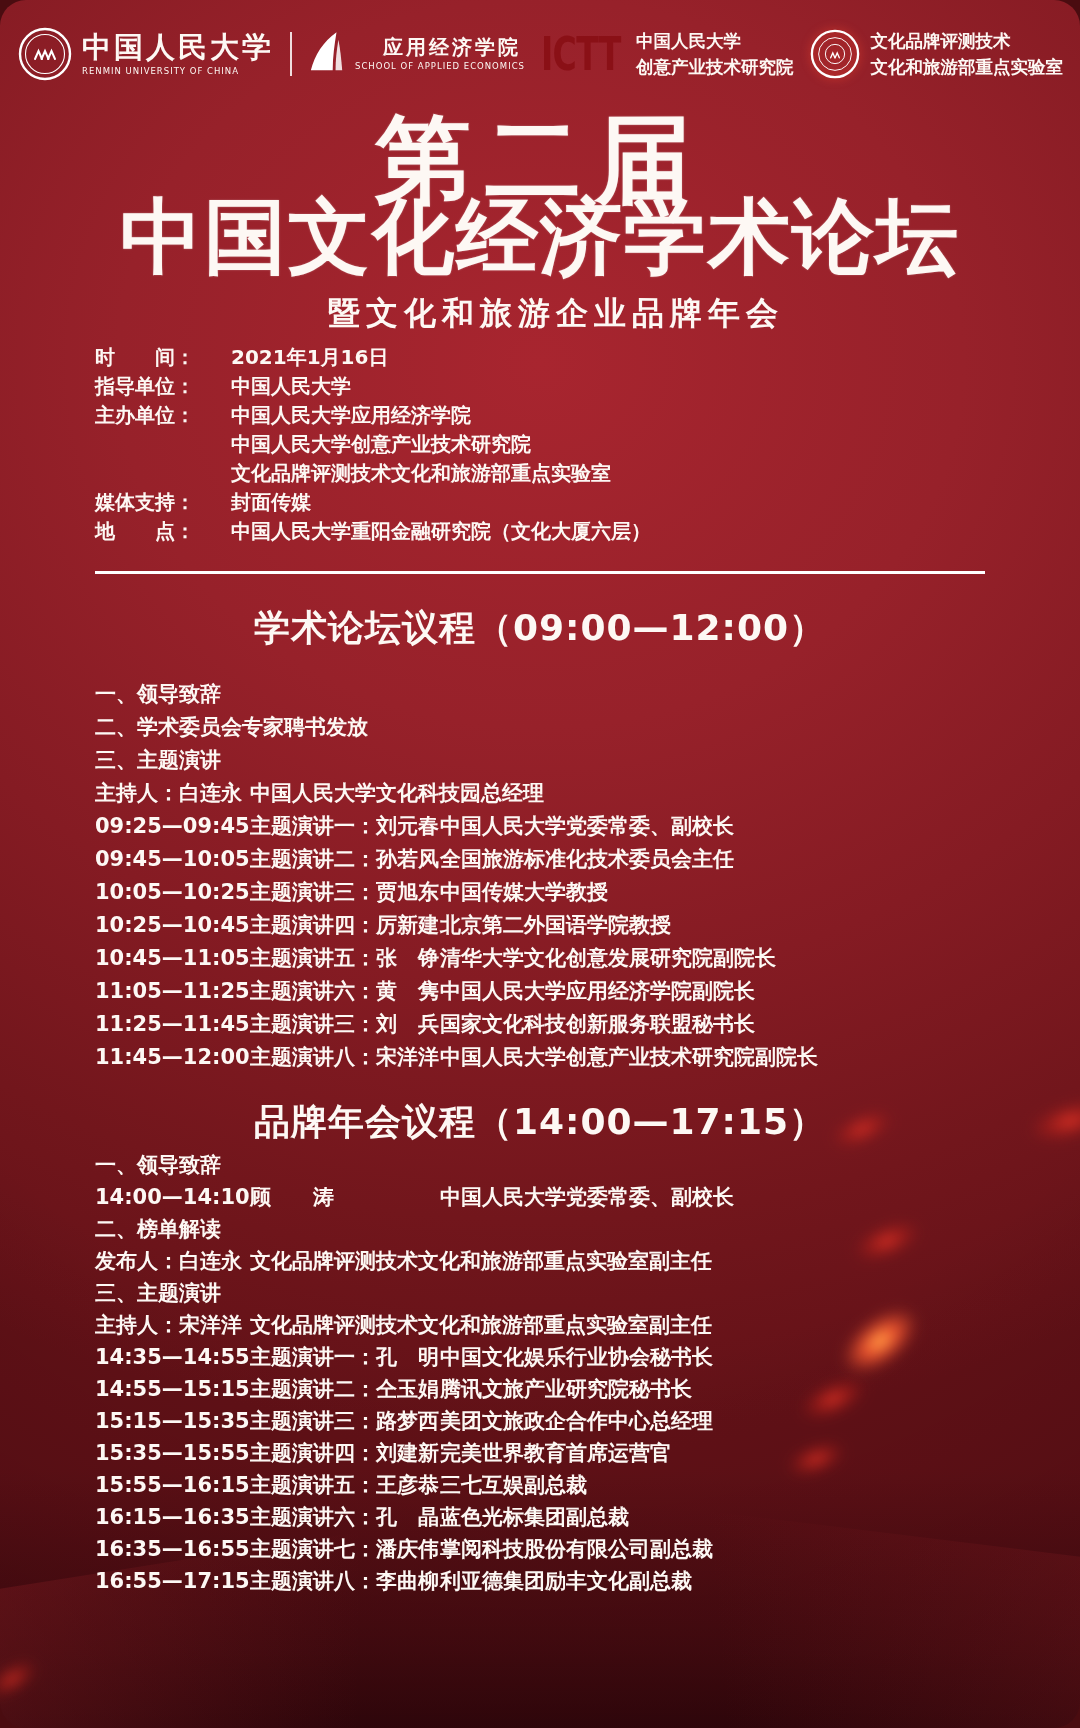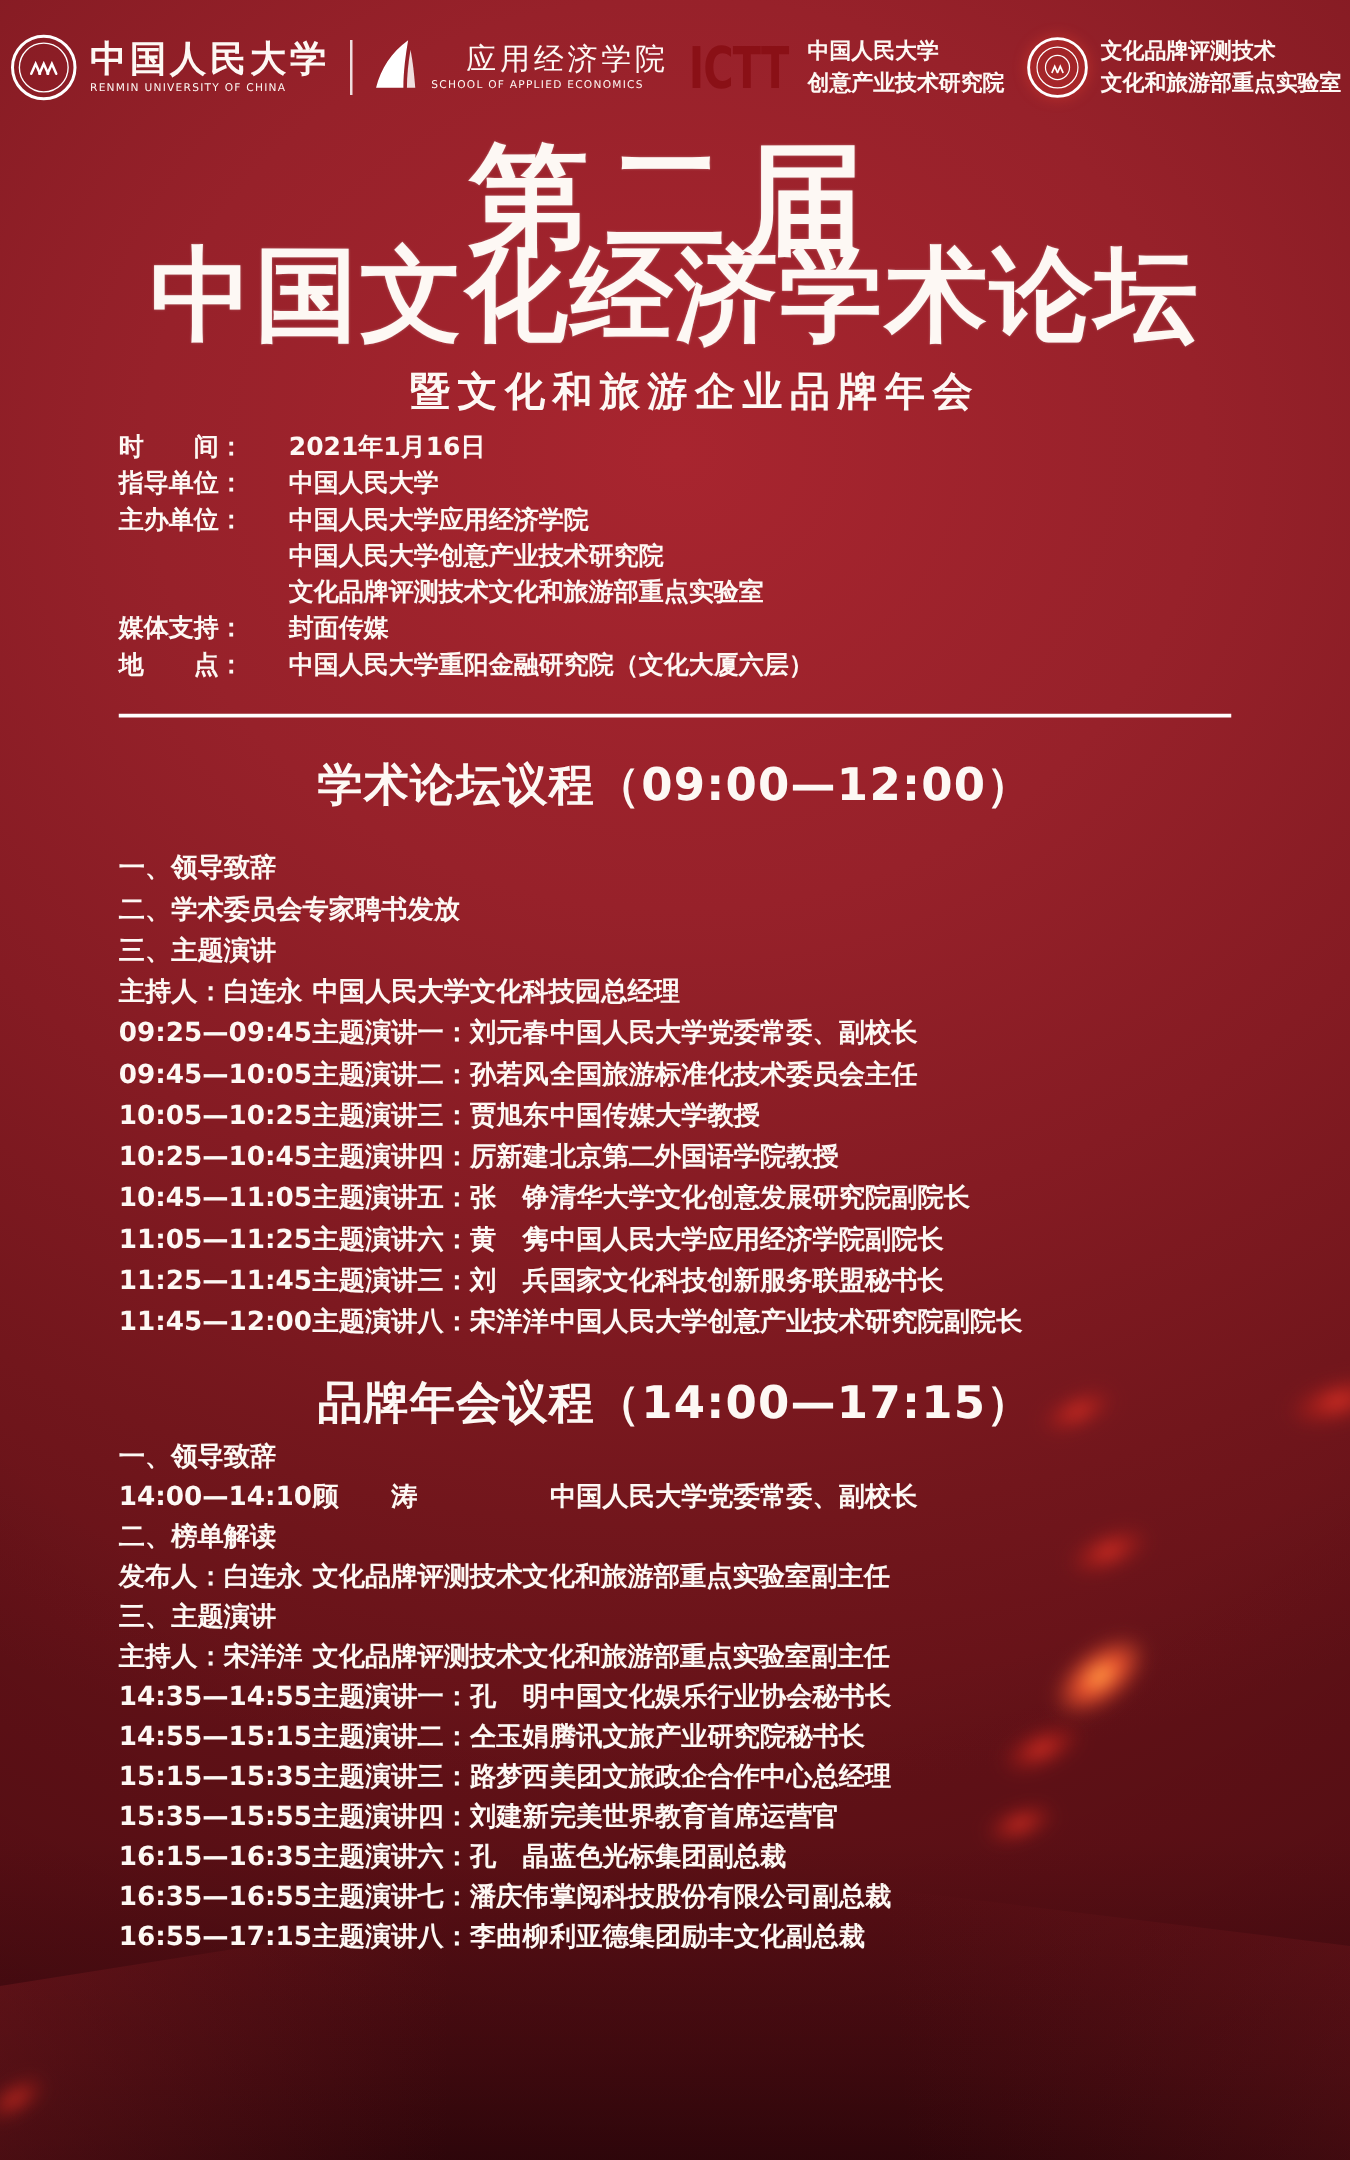--- a/index.html
+++ b/index.html
@@ -1,19 +1,19 @@
 <!DOCTYPE html>
 <html><head>
 <meta charset="utf-8">
 <style>
   html,body{margin:0;padding:0;background:#4a0c10;}
   body{width:1080px;height:1728px;font-family:"DejaVu Sans","Liberation Sans",sans-serif;color:#fdf8f4;}
   .page{position:relative;width:1080px;height:1728px;overflow:hidden;
     background:
-      radial-gradient(115% 62% at 50% 21%, #a8252f 0%, #97212a 34%, #851b23 58%, #72161c 80%, #621117 100%);}
+      radial-gradient(115% 62% at 50% 21%, #a8252f 0%, #97212a 34%, #851b23 58%, #72161c 80%, #621117 100%); border-radius: 26px;}
   .vignette{position:absolute;inset:0;pointer-events:none;
     background:radial-gradient(130% 85% at 50% 30%, rgba(0,0,0,0) 58%, rgba(25,0,5,.38) 100%);}
 
   
   .curtain{position:absolute;left:0;right:0;top:1470px;height:258px;
     background:linear-gradient(to bottom, rgba(0,0,0,0) 0%, rgba(30,3,7,.42) 70%, rgba(22,1,5,.6) 100%);}
   .fold-left{position:absolute;left:-120px;top:1545px;width:820px;height:330px;transform:rotate(-9deg);
     background:linear-gradient(100deg, rgba(150,34,40,.40), rgba(150,34,40,0) 58%);}
   .fold-right{position:absolute;right:-140px;top:1520px;width:900px;height:360px;transform:rotate(7deg);
     background:linear-gradient(258deg, rgba(140,30,36,.32), rgba(140,30,36,0) 55%);}
@@ -28,21 +28,21 @@
     background:radial-gradient(closest-side,#ffc24f 0%, #f4562f 38%, rgba(180,28,20,0) 100%);}
   .g5{left:798px;top:1384px;width:70px;height:30px;transform:rotate(-24deg);}
   .g6{left:786px;top:1446px;width:60px;height:26px;transform:rotate(-20deg);}
   .g7{left:-16px;top:1668px;width:56px;height:22px;transform:rotate(-32deg);}
 
   
   .logos{position:absolute;top:26px;left:0;right:0;display:flex;justify-content:center;align-items:center;gap:16px;}
   .logo{display:flex;align-items:center;gap:9px;}
   .logo-divider{width:2px;height:44px;background:rgba(255,255,255,.85);}
   .logo-cn-script{font-size:29px;font-weight:bold;letter-spacing:3px;line-height:1;white-space:nowrap;}
-  .logo-cn2{font-size:24px;font-weight:normal;letter-spacing:3px;line-height:1;white-space:nowrap;margin-left:28px;}
+  .logo-cn2{font-size:20px;font-weight:bold;letter-spacing:3px;line-height:1;white-space:nowrap;margin-left:28px;}
   .logo-en{font-size:8.5px;letter-spacing:1px;margin-top:4px;white-space:nowrap;}
   .ictt-mark{font-size:46px;font-weight:900;color:#8a1016;letter-spacing:-1px;line-height:1;
     transform:scaleX(.72);transform-origin:left center;width:86px;}
   .logo-lines div{font-size:17.5px;font-weight:bold;line-height:1.5;white-space:nowrap;}
   .seal-glow{filter:drop-shadow(0 0 5px rgba(255,70,45,.85));display:flex;}
 
   
   .t1{position:absolute;top:92px;left:0;right:0;margin:16px;text-align:center;
     font-size:96px;font-weight:900;letter-spacing:14px;line-height:1.1;
     text-shadow:0 0 2px rgba(255,255,255,.35);}
@@ -282,20 +282,25 @@
         <span class="col-time">15:15—15:35</span>
         <span class="col-label">主题演讲三：路梦西</span>
         <span class="col-desc">美团文旅政企合作中心总经理</span>
       </div>
       <div class="agenda-row">
         <span class="col-time">15:35—15:55</span>
         <span class="col-label">主题演讲四：刘建新</span>
         <span class="col-desc">完美世界教育首席运营官</span>
       </div>
       <div class="agenda-row">
+        <span class="col-time">15:55—16:15</span>
+        <span class="col-label">主题演讲五：王彦恭</span>
+        <span class="col-desc">三七互娱副总裁</span>
+      </div>
+      <div class="agenda-row">
         <span class="col-time">16:15—16:35</span>
         <span class="col-label">主题演讲六：孔　晶</span>
         <span class="col-desc">蓝色光标集团副总裁</span>
       </div>
       <div class="agenda-row">
         <span class="col-time">16:35—16:55</span>
         <span class="col-label">主题演讲七：潘庆伟</span>
         <span class="col-desc">掌阅科技股份有限公司副总裁</span>
       </div>
       <div class="agenda-row">

